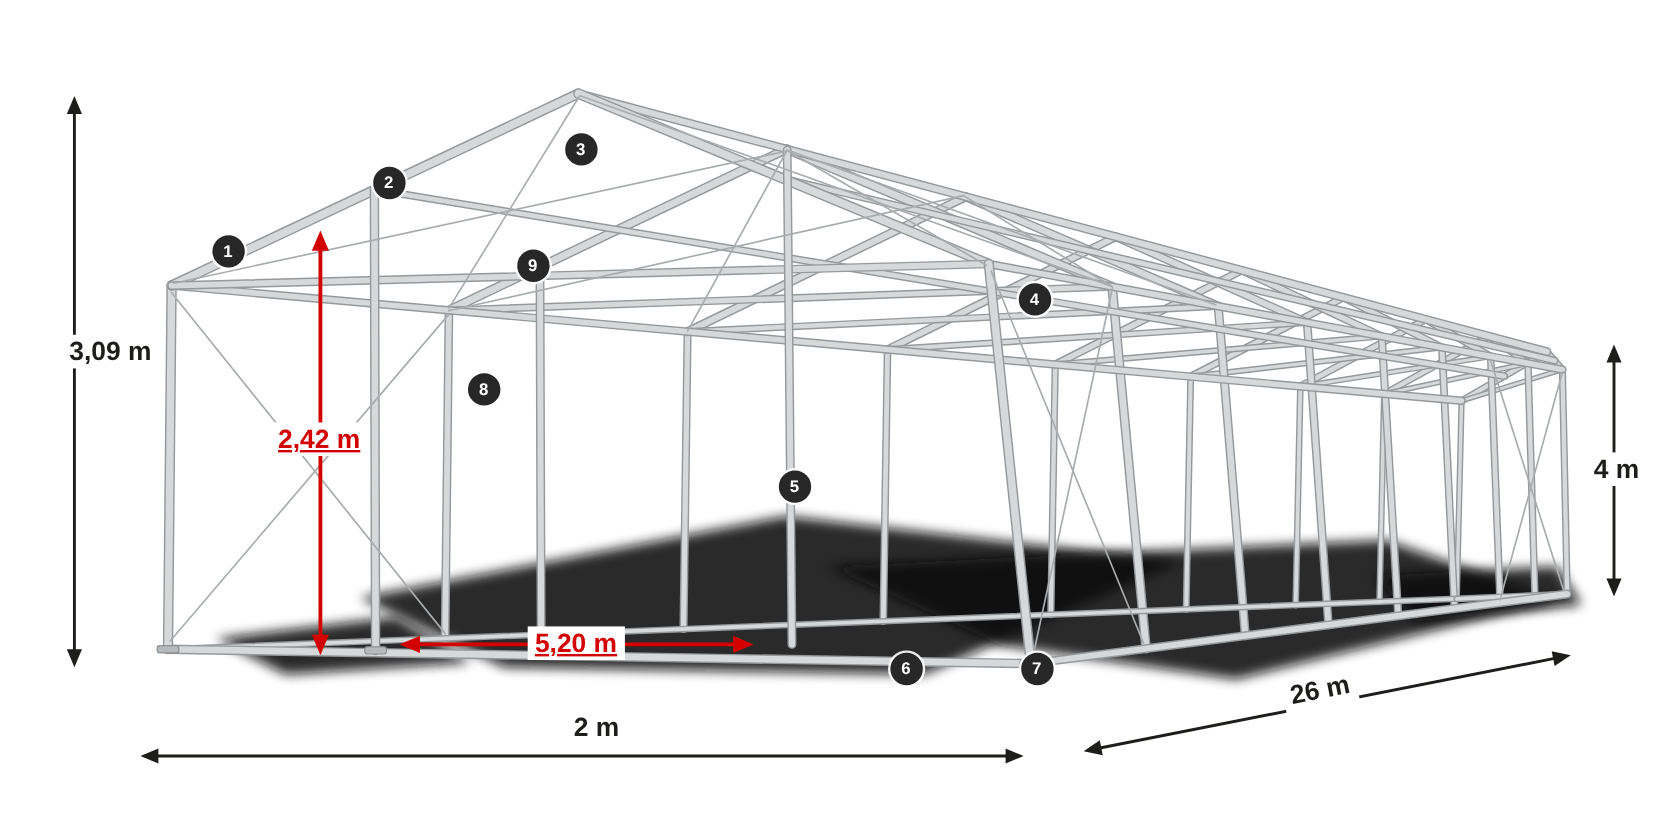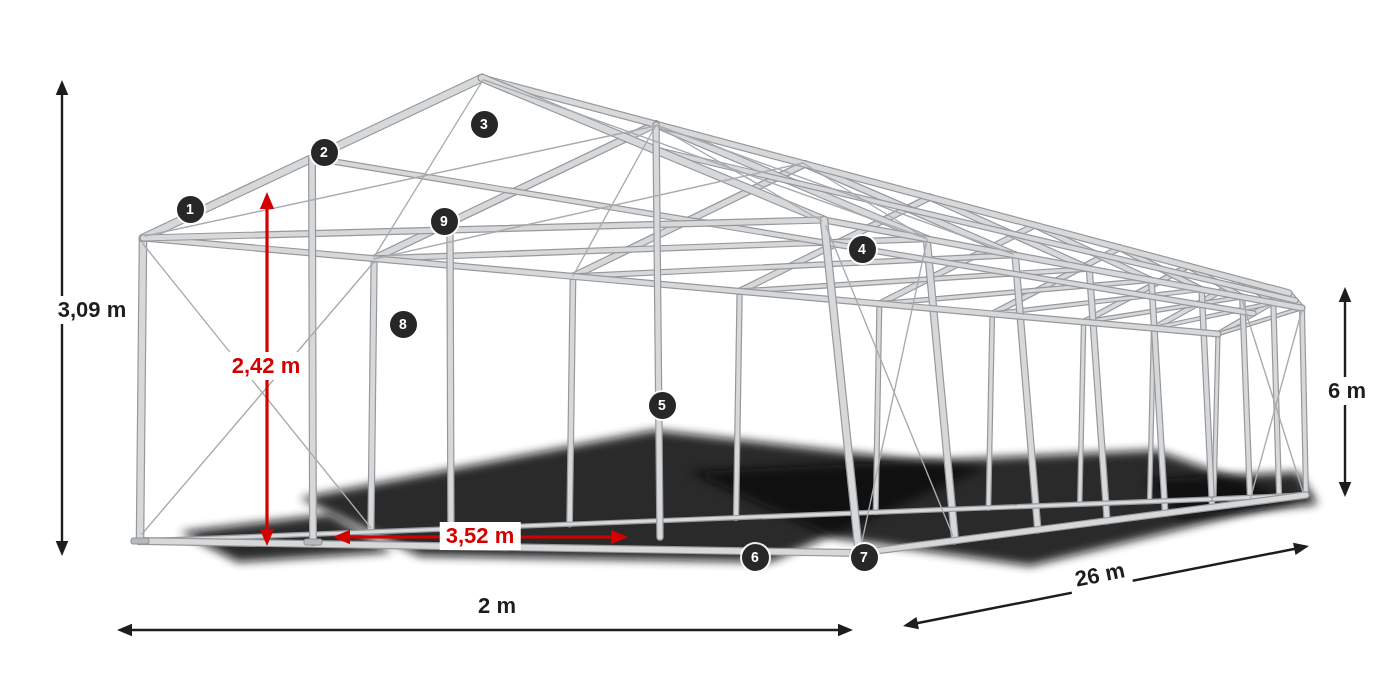--- a/index.html
+++ b/index.html
@@ -5,21 +5,21 @@
   html,body{margin:0;padding:0;background:#ffffff;}
   .stage{position:relative;width:1400px;height:700px;background:#fff;overflow:hidden;
          font-family:"Liberation Sans",sans-serif;}
   .stage svg{position:absolute;left:0;top:0;}
   .badge{position:absolute;width:27px;height:27px;margin-left:-13.5px;margin-top:-13.5px;
          border-radius:50%;background:var(--badge-bg,#272727);color:var(--badge-fg,#fff);
          font-weight:700;font-size:14px;line-height:27px;text-align:center;
          box-shadow:0 0 0 2px rgba(255,255,255,.9);}
   .dim{position:absolute;transform:translate(-50%,-50%);font-weight:700;font-size:22px;
        color:var(--dim-black,#1d1d1b);background:#fff;padding:1px 6px;white-space:nowrap;}
-  .dim.red{color:var(--dim-red,#d40000);}
+  .dim.red{color:var(--dim-red,#d40000);text-decoration:underline;}
   .dim.rot{transform:translate(-50%,-50%) rotate(-11.3deg);}
 </style>
 </head>
 <body>
 
 <div class="stage">
 
   <svg id="frame-svg" width="1400" height="700" viewBox="0 0 1400 700">
       <defs>
         <filter id="soft" x="-20%" y="-20%" width="140%" height="140%">
@@ -193,19 +193,19 @@
   <div class="badge" style="left:190px;top:209px">1</div>
   <div class="badge" style="left:324px;top:152px">2</div>
   <div class="badge" style="left:484px;top:124px">3</div>
   <div class="badge" style="left:862px;top:249px">4</div>
   <div class="badge" style="left:662px;top:405px">5</div>
   <div class="badge" style="left:755px;top:557px">6</div>
   <div class="badge" style="left:864px;top:557px">7</div>
   <div class="badge" style="left:403px;top:324px">8</div>
   <div class="badge" style="left:444px;top:221px">9</div>
 
-  <div class="dim" style="left:92px;top:310px">3,09 m</div>
+  <div class="dim" style="left:92px;top:293px">3,09 m</div>
   <div class="dim red" style="left:266px;top:366px">2,42 m</div>
-  <div class="dim red" style="left:480px;top:536px">3,52 m</div>
-  <div class="dim" style="left:1347px;top:391px">6 m</div>
+  <div class="dim red" style="left:480px;top:536px">5,20 m</div>
+  <div class="dim" style="left:1347px;top:391px">4 m</div>
   <div class="dim" style="left:497px;top:606px">2 m</div>
   <div class="dim rot" style="left:1100px;top:575px">26 m</div>
 </div>
 
 </body></html>

